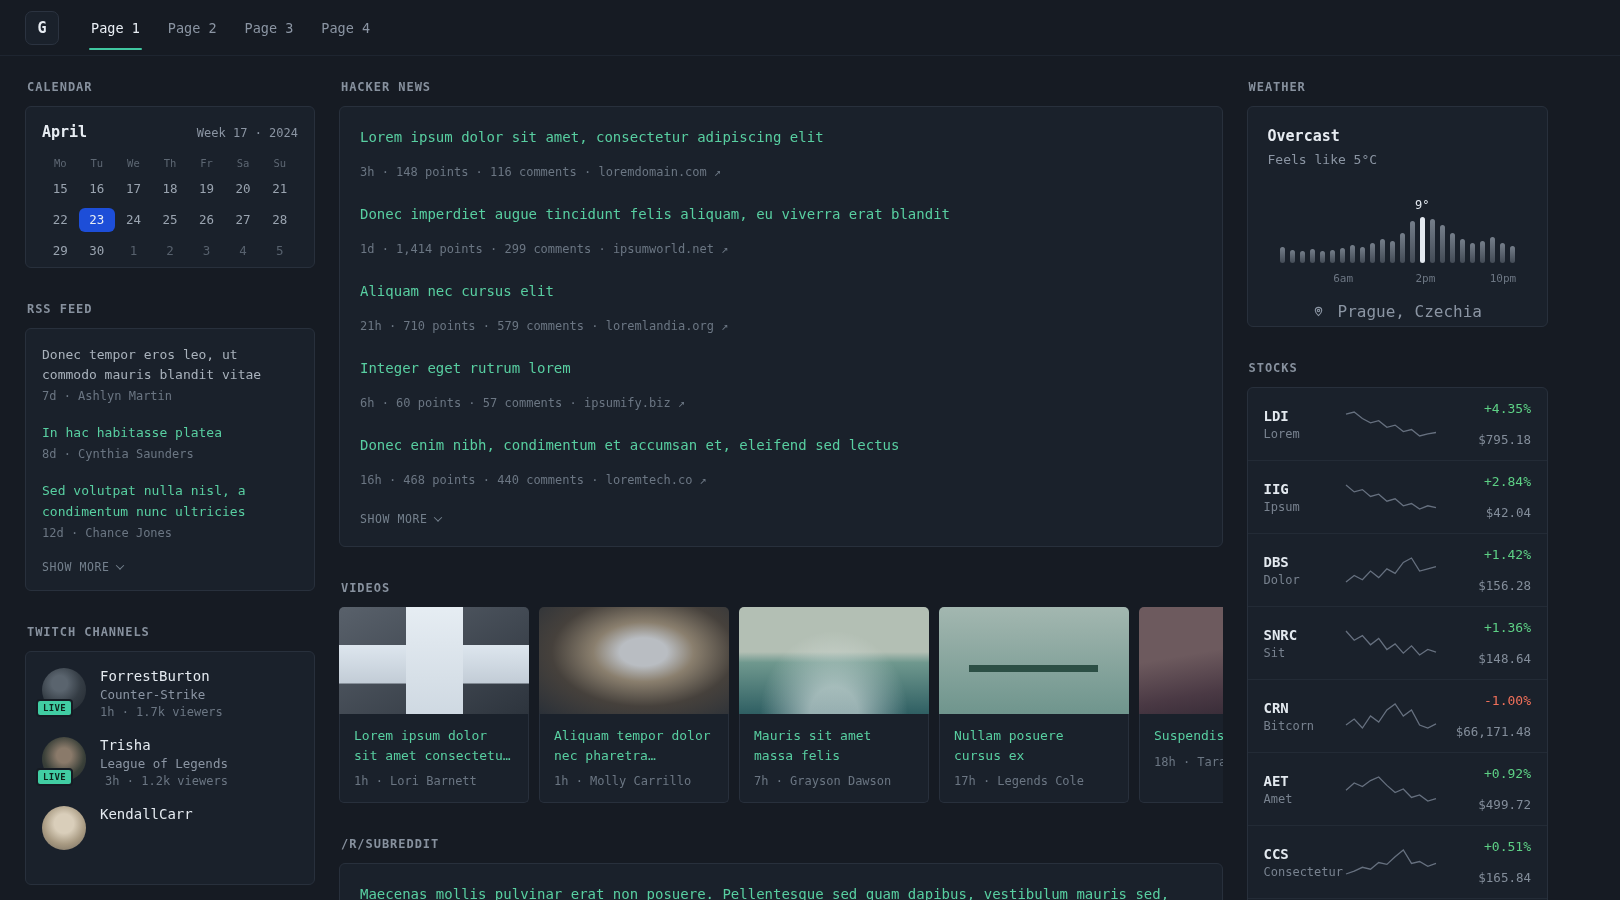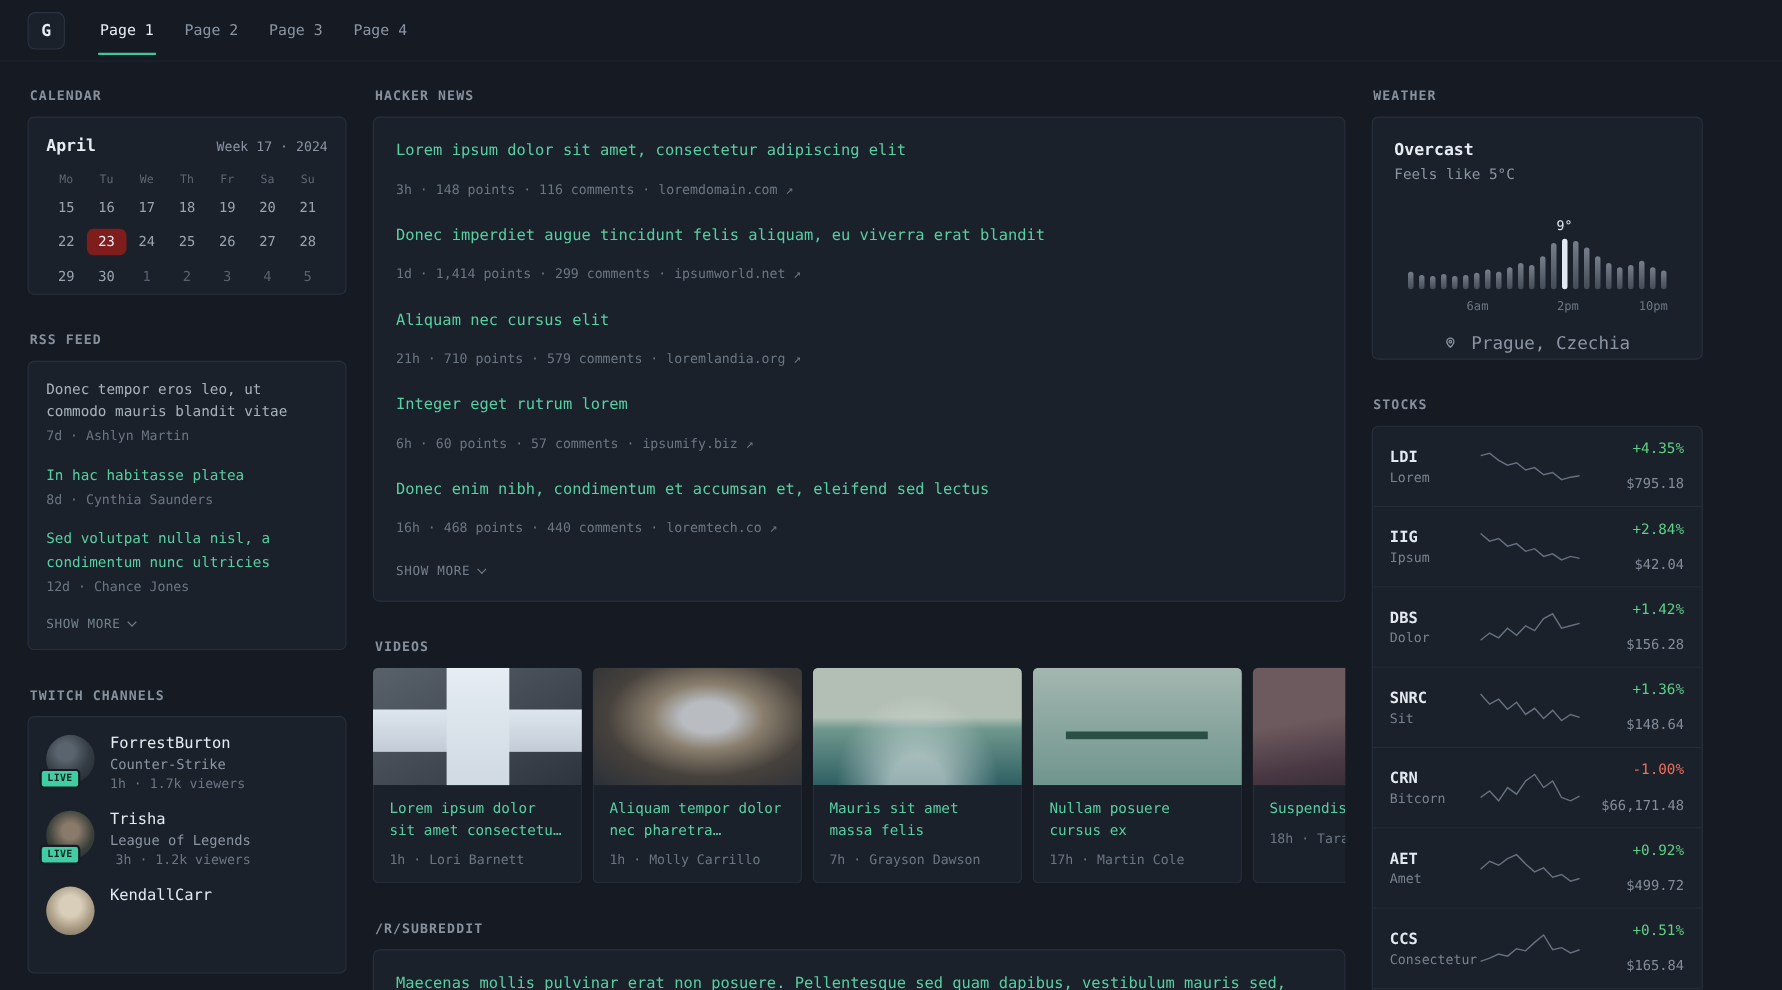--- a/index.html
+++ b/index.html
@@ -53,21 +53,21 @@
   .card{background:var(--card);border:1px solid var(--border);border-radius:6px;}
   
   .calendar-card{padding:16px 16px 4px;}
   .cal-head{display:flex;justify-content:space-between;align-items:baseline;}
   .cal-month{font-size:15px;font-weight:bold;color:#e7ecf2;}
   .cal-meta{font-size:12px;color:var(--text-dim);}
   .cal-grid{display:grid;grid-template-columns:repeat(7,1fr);text-align:center;}
   .cal-weekdays{margin-top:16px;font-size:10.5px;color:#5d6773;}
   .cal-days{margin-top:8px;row-gap:7px;font-size:12.5px;color:var(--text-mid);}
   .cal-days span{height:24px;line-height:24px;border-radius:6px;}
-  .cal-days .today{background:#7f1d1d;color:#e9eef4;}
+  .cal-days .today{background:#1d4ed8;color:#e9eef4;}
   .cal-days .other-month{color:#57616d;}
   
   .rss-card{padding:16px;}
   .rss-item{margin-bottom:20px;}
   .rss-headline{font-size:13px;line-height:1.55;color:var(--accent);cursor:pointer;}
   .rss-headline.read{color:#a9b2bc;}
   .rss-meta{margin-top:4px;font-size:12px;color:var(--text-dimmer);}
   .show-more{
     display:flex;align-items:center;gap:7px;font-size:11.5px;letter-spacing:.05em;
     color:#74808d;cursor:pointer;margin-top:2px;
@@ -319,21 +319,21 @@
           <div class="thumb thumb-3"></div>
           <div class="video-body">
             <div class="video-caption">Mauris sit amet massa felis</div>
             <div class="video-meta">7h · Grayson Dawson</div>
           </div>
         </div>
         <div class="video-card">
           <div class="thumb thumb-4"></div>
           <div class="video-body">
             <div class="video-caption">Nullam posuere cursus ex</div>
-            <div class="video-meta">17h · Martin Cole</div>
+            <div class="video-meta">17h · Legends Cole</div>
           </div>
         </div>
         <div class="video-card">
           <div class="thumb thumb-5"></div>
           <div class="video-body">
             <div class="video-caption">Suspendisse diam</div>
             <div class="video-meta">18h · Tara</div>
           </div>
         </div>
       </div>

